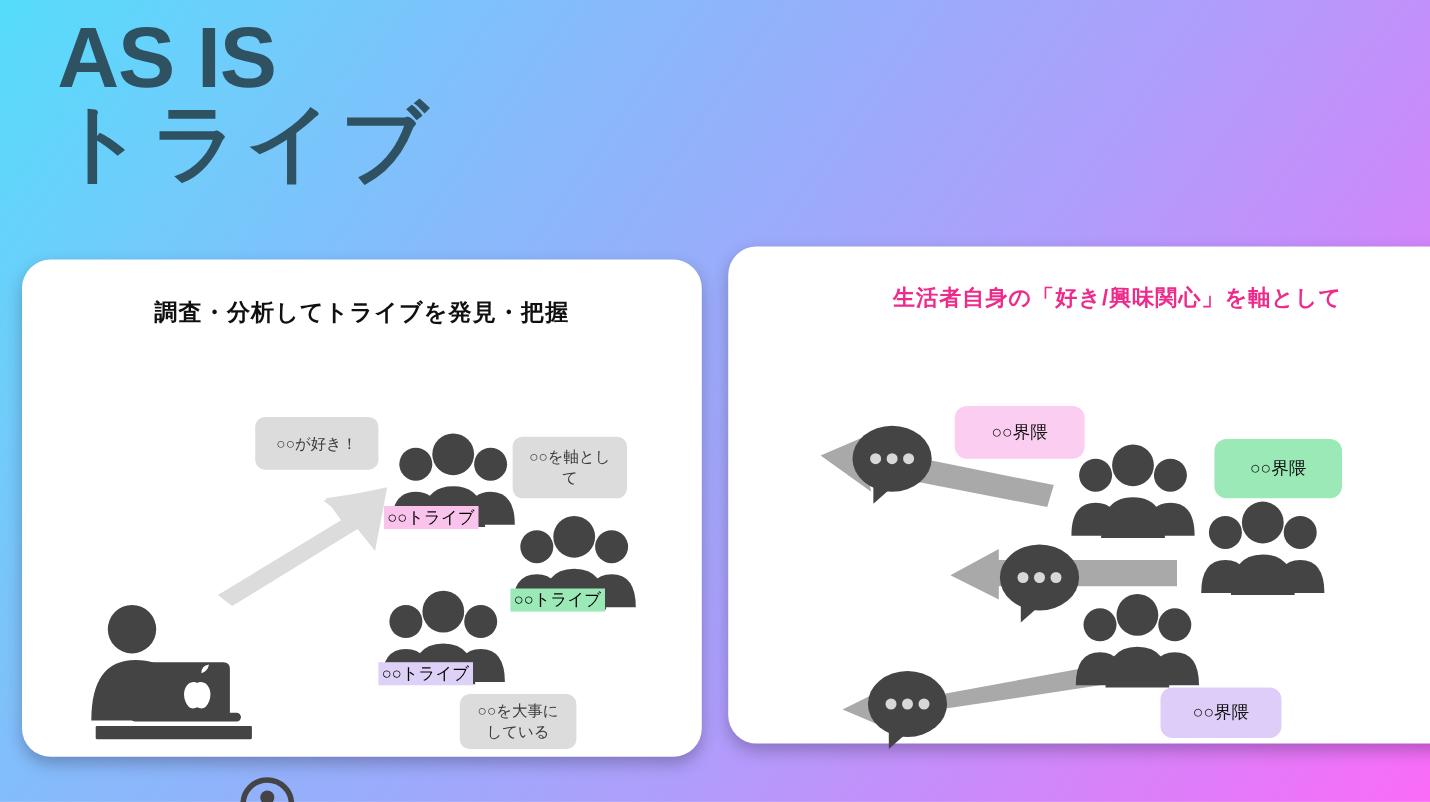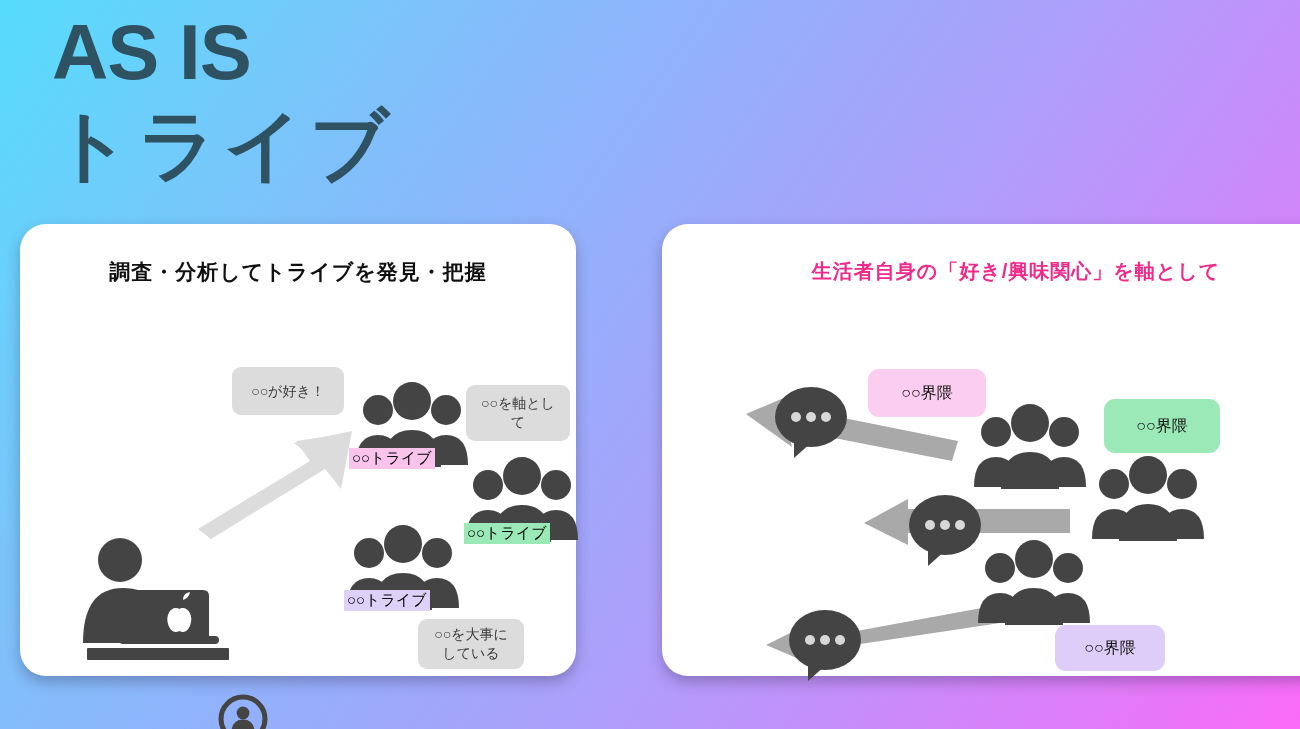--- a/index.html
+++ b/index.html
@@ -18,30 +18,30 @@
         #fb6bf8 100%);
     position:relative;
   }
 
   
   .headings { position:absolute; top:0; left:0; width:1300px; height:216px; }
   .head-block { position:absolute; line-height:0.93; }
   .head-left  { left:52px;  top:16px; color:#2f5263; }
   .head-right { left:672px; top:16px; color:#df83ef; }
   .head-en { font-size:78px; font-weight:700; letter-spacing:-1px; display:block; }
-  .head-jp { font-size:78px; font-weight:700; letter-spacing:6px; display:block; margin-top:20px;}
+  .head-jp { font-size:78px; font-weight:700; letter-spacing:6px; display:block; margin-top:4px;}
 
   
   .card {
     position:absolute;
     background:#fff;
     border-radius:26px;
     box-shadow:0 6px 14px rgba(40,30,60,0.30);
   }
-  .card-left  { left:20px;  top:224px; width:556px; height:452px; }
+  .card-left  { left:20px;  top:236px; width:618px; height:452px; }
   .card-right { left:662px; top:224px; width:708px; height:452px; }
 
   .card-title {
     text-align:center;
     font-weight:700;
     letter-spacing:1px;
   }
   .title-left  { margin-top:34px; font-size:21px; color:#101010; }
   .title-right { margin-top:30px; font-size:20px; color:#ee2a8a; line-height:1.75; }
 
@@ -79,20 +79,21 @@
   }
 
   
   .cbub {
     position:absolute;
     border-radius:11px;
     font-size:16px;
     color:#111;
     display:flex; align-items:center; justify-content:center;
     white-space:nowrap;
+    font-family:Liberation Mono, monospace;
   }
   .cbub .ctail { position:absolute; width:0; height:0; }
 
   
   .arrow-wrap { position:absolute; }
   .arrow-wrap svg { display:block; overflow:visible; }
 
   
   .laptop-person { position:absolute; }
   .mag { position:absolute; }

